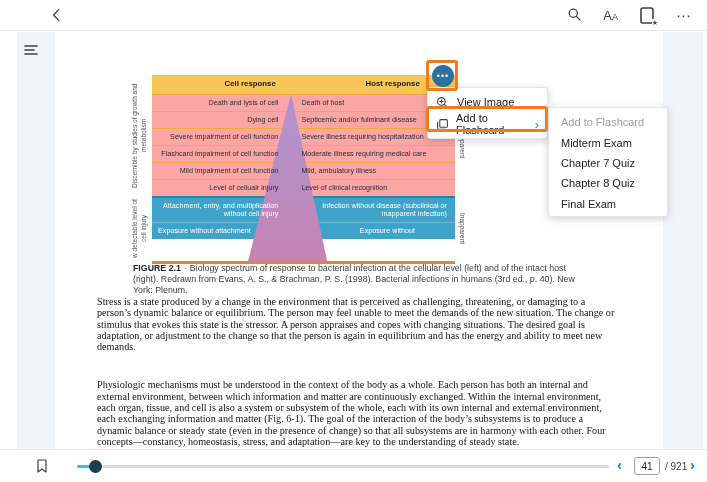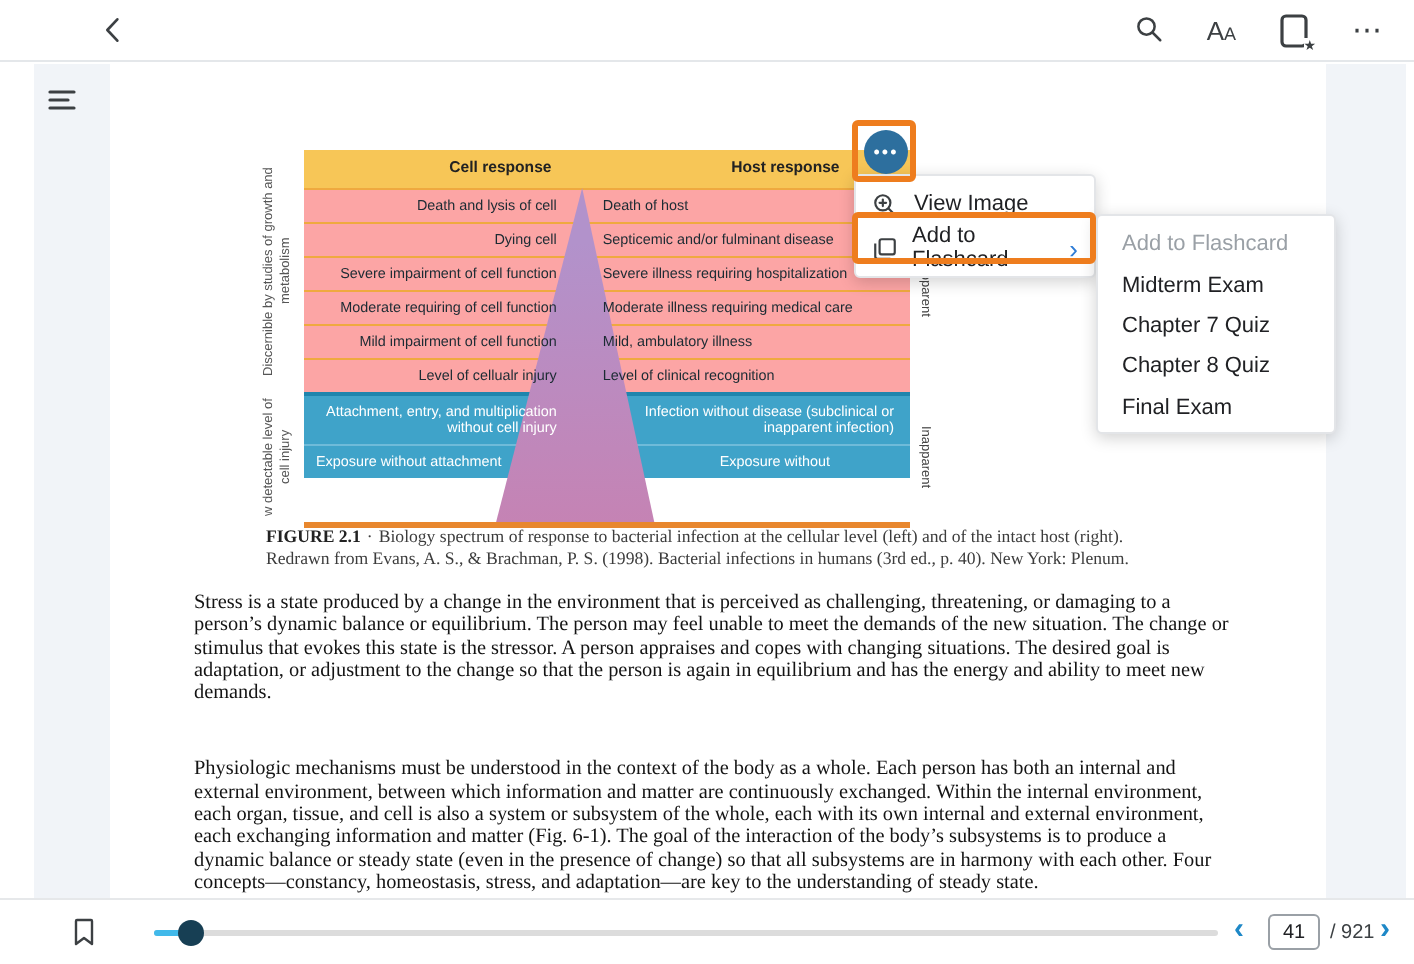--- a/index.html
+++ b/index.html
@@ -53,21 +53,21 @@
   .row.b1 { height:23px; }
   .row.b2 { height:17px; }
   .cell-l { flex:0 0 46%; text-align:right; padding-right:13px; line-height:1.15; }
   .cell-r { flex:1; text-align:left; padding-left:10px; padding-right:6px; line-height:1.15; }
   .row.b .cell-r { text-align:right; padding-right:8px; padding-left:4px; }
   .row.b1 .cell-l { text-align:center; padding-right:26px; }
   .row.b2 .cell-l { text-align:left; padding-left:6px; }
   .row.b2 .cell-r { padding-right:40px; }
 
   .caption { position:absolute; left:133px; top:263px; width:452px; z-index:2;
-             font-size:8.8px; line-height:10.8px; color:#3c3c3c;font-family:Liberation Serif, serif; }
+             font-size:8.8px; line-height:10.8px; color:#3c3c3c; }
   .caption b { color:#222; }
   .cap-sep { padding:0 3px; }
 
   
   .bodytext { position:absolute; left:97px; top:296px; width:520px; z-index:2;
               font-family:"Liberation Serif", serif; font-size:10.2px; line-height:11.3px;
               color:#141414; }
   .bodytext p + p { margin-top:27px; }
 
   
@@ -179,21 +179,21 @@
     </div>
     <div class="row y">
       <div class="cell cell-l">Dying cell</div>
       <div class="cell cell-r">Septicemic and/or fulminant disease</div>
     </div>
     <div class="row y">
       <div class="cell cell-l">Severe impairment of cell function</div>
       <div class="cell cell-r">Severe illness requiring hospitalization</div>
     </div>
     <div class="row y">
-      <div class="cell cell-l">Moderate requiring of cell function</div>
+      <div class="cell cell-l">Flashcard impairment of cell function</div>
       <div class="cell cell-r">Moderate illness requiring medical care</div>
     </div>
     <div class="row y">
       <div class="cell cell-l">Mild impairment of cell function</div>
       <div class="cell cell-r">Mild, ambulatory illness</div>
     </div>
     <div class="row y">
       <div class="cell cell-l">Level of cellualr injury</div>
       <div class="cell cell-r">Level of clinical recognition</div>
     </div>

